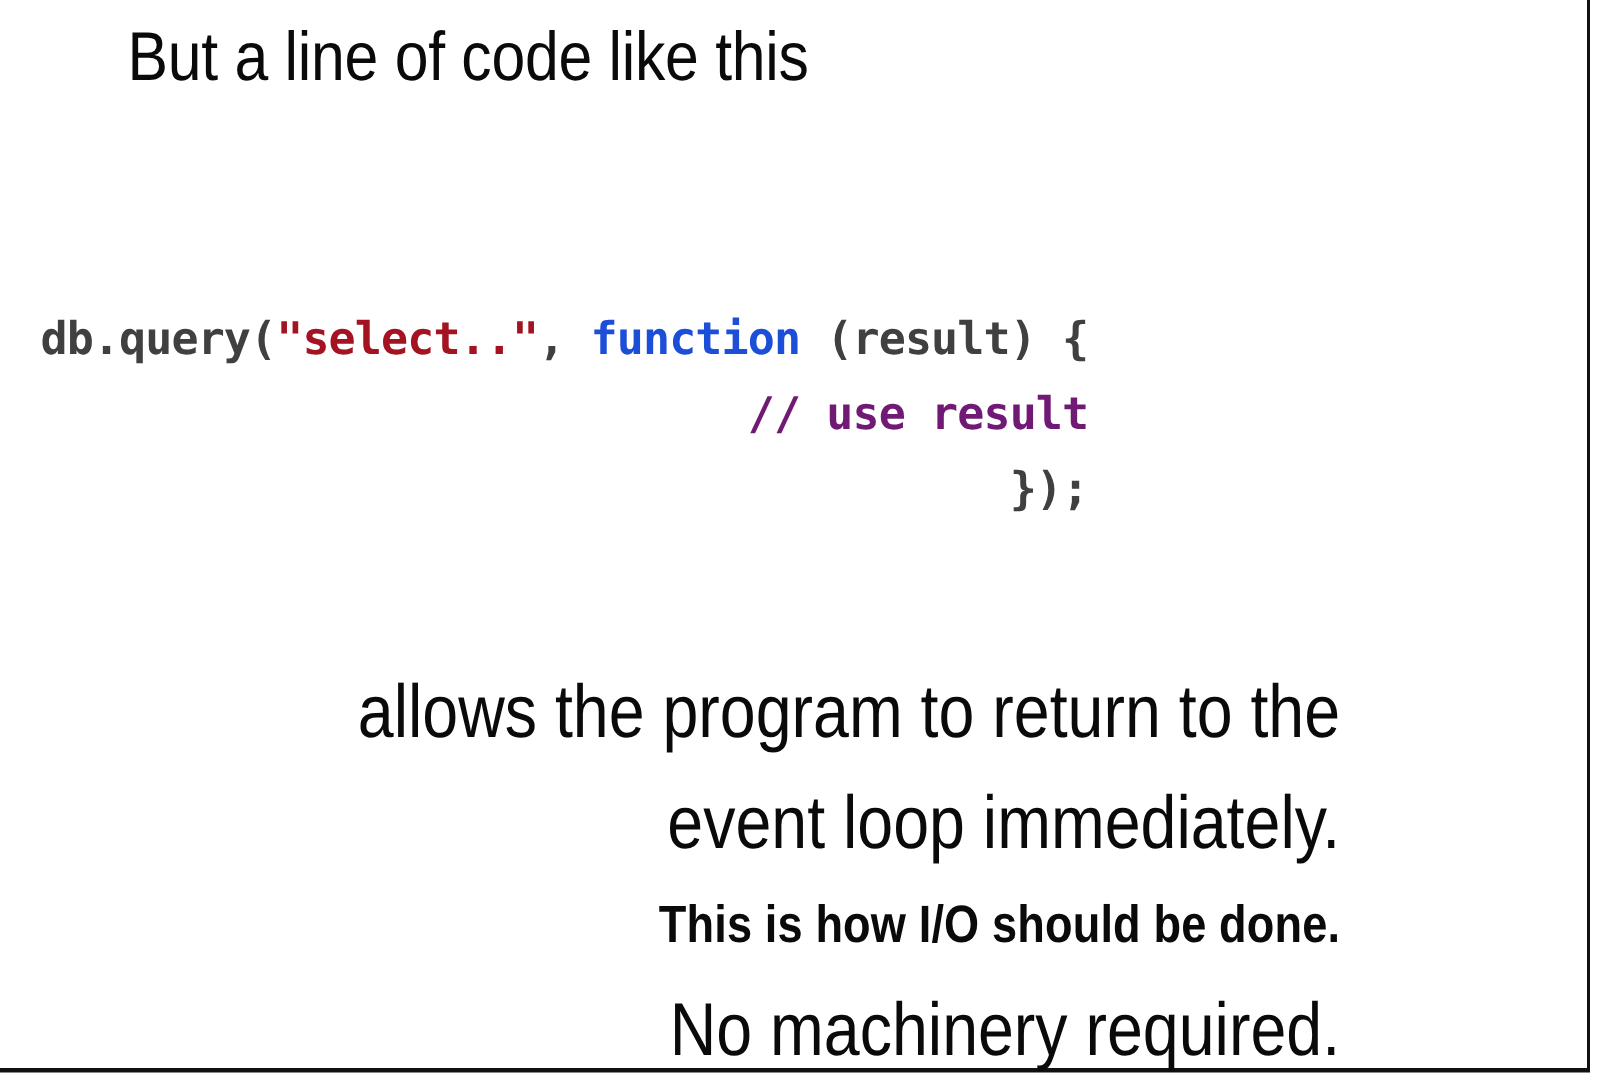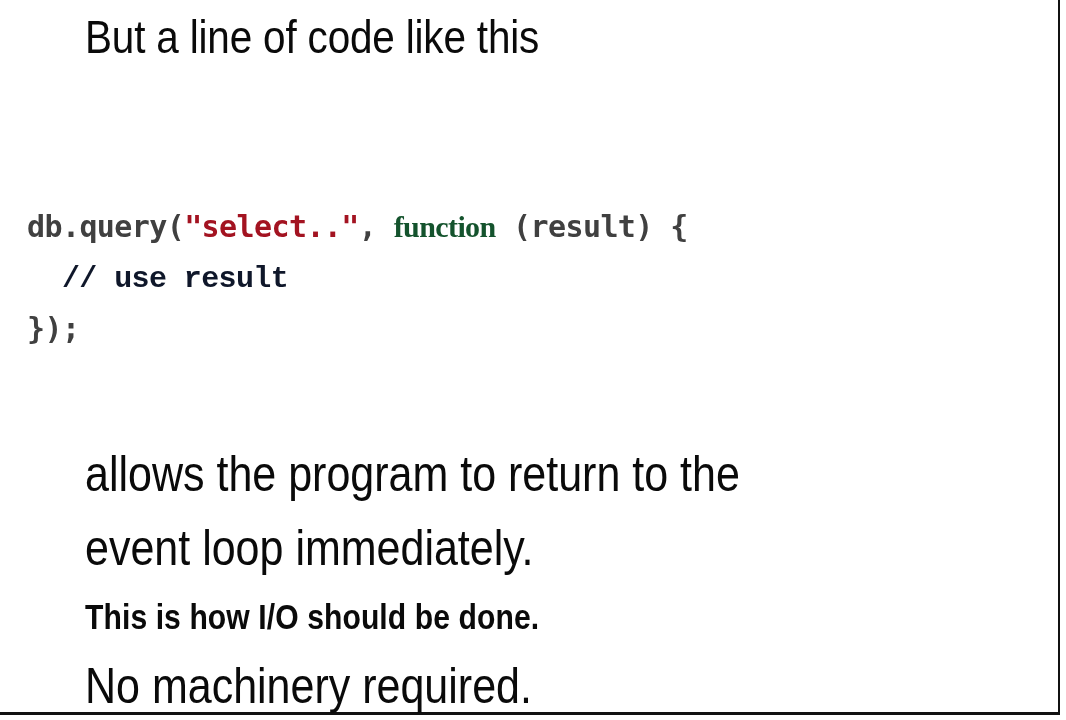--- a/index.html
+++ b/index.html
@@ -12,20 +12,21 @@
     font-family: "Liberation Sans", sans-serif;
     -webkit-font-smoothing: antialiased;
   }
 
   #slide {
     position: relative;
     width: 1066px;
     height: 720px;
     background: #ffffff;
     overflow: hidden;
+    text-align: right;
   }
 
   
   .rule-right {
     position: absolute;
     top: 0;
     left: 1058px;
     width: 2px;
     height: 714px;
     background: #111111;
@@ -63,22 +64,22 @@
     font-family: "DejaVu Sans Mono", "Liberation Mono", monospace;
     font-size: 30px;
     font-weight: 700;
     line-height: 50px;
     color: #000000;
     white-space: pre;
     letter-spacing: -0.6px;
   }
   .code .ln { display: block; }
   .tok-str  { color: #a31321; }
-  .tok-kw   { color: #14532d; font-family: Liberation Serif, serif; }
-  .tok-cmt  { color: #0f172a; font-family: Liberation Mono, monospace; }
+  .tok-kw   { color: #1d4ed8; }
+  .tok-cmt  { color: #701a75; }
   .tok-plain{ color: #404040; }
 
   
   .body-block {
     position: absolute;
     left: 85px;
     top: 437px;
     width: 940px;
   }
   .body-line {

